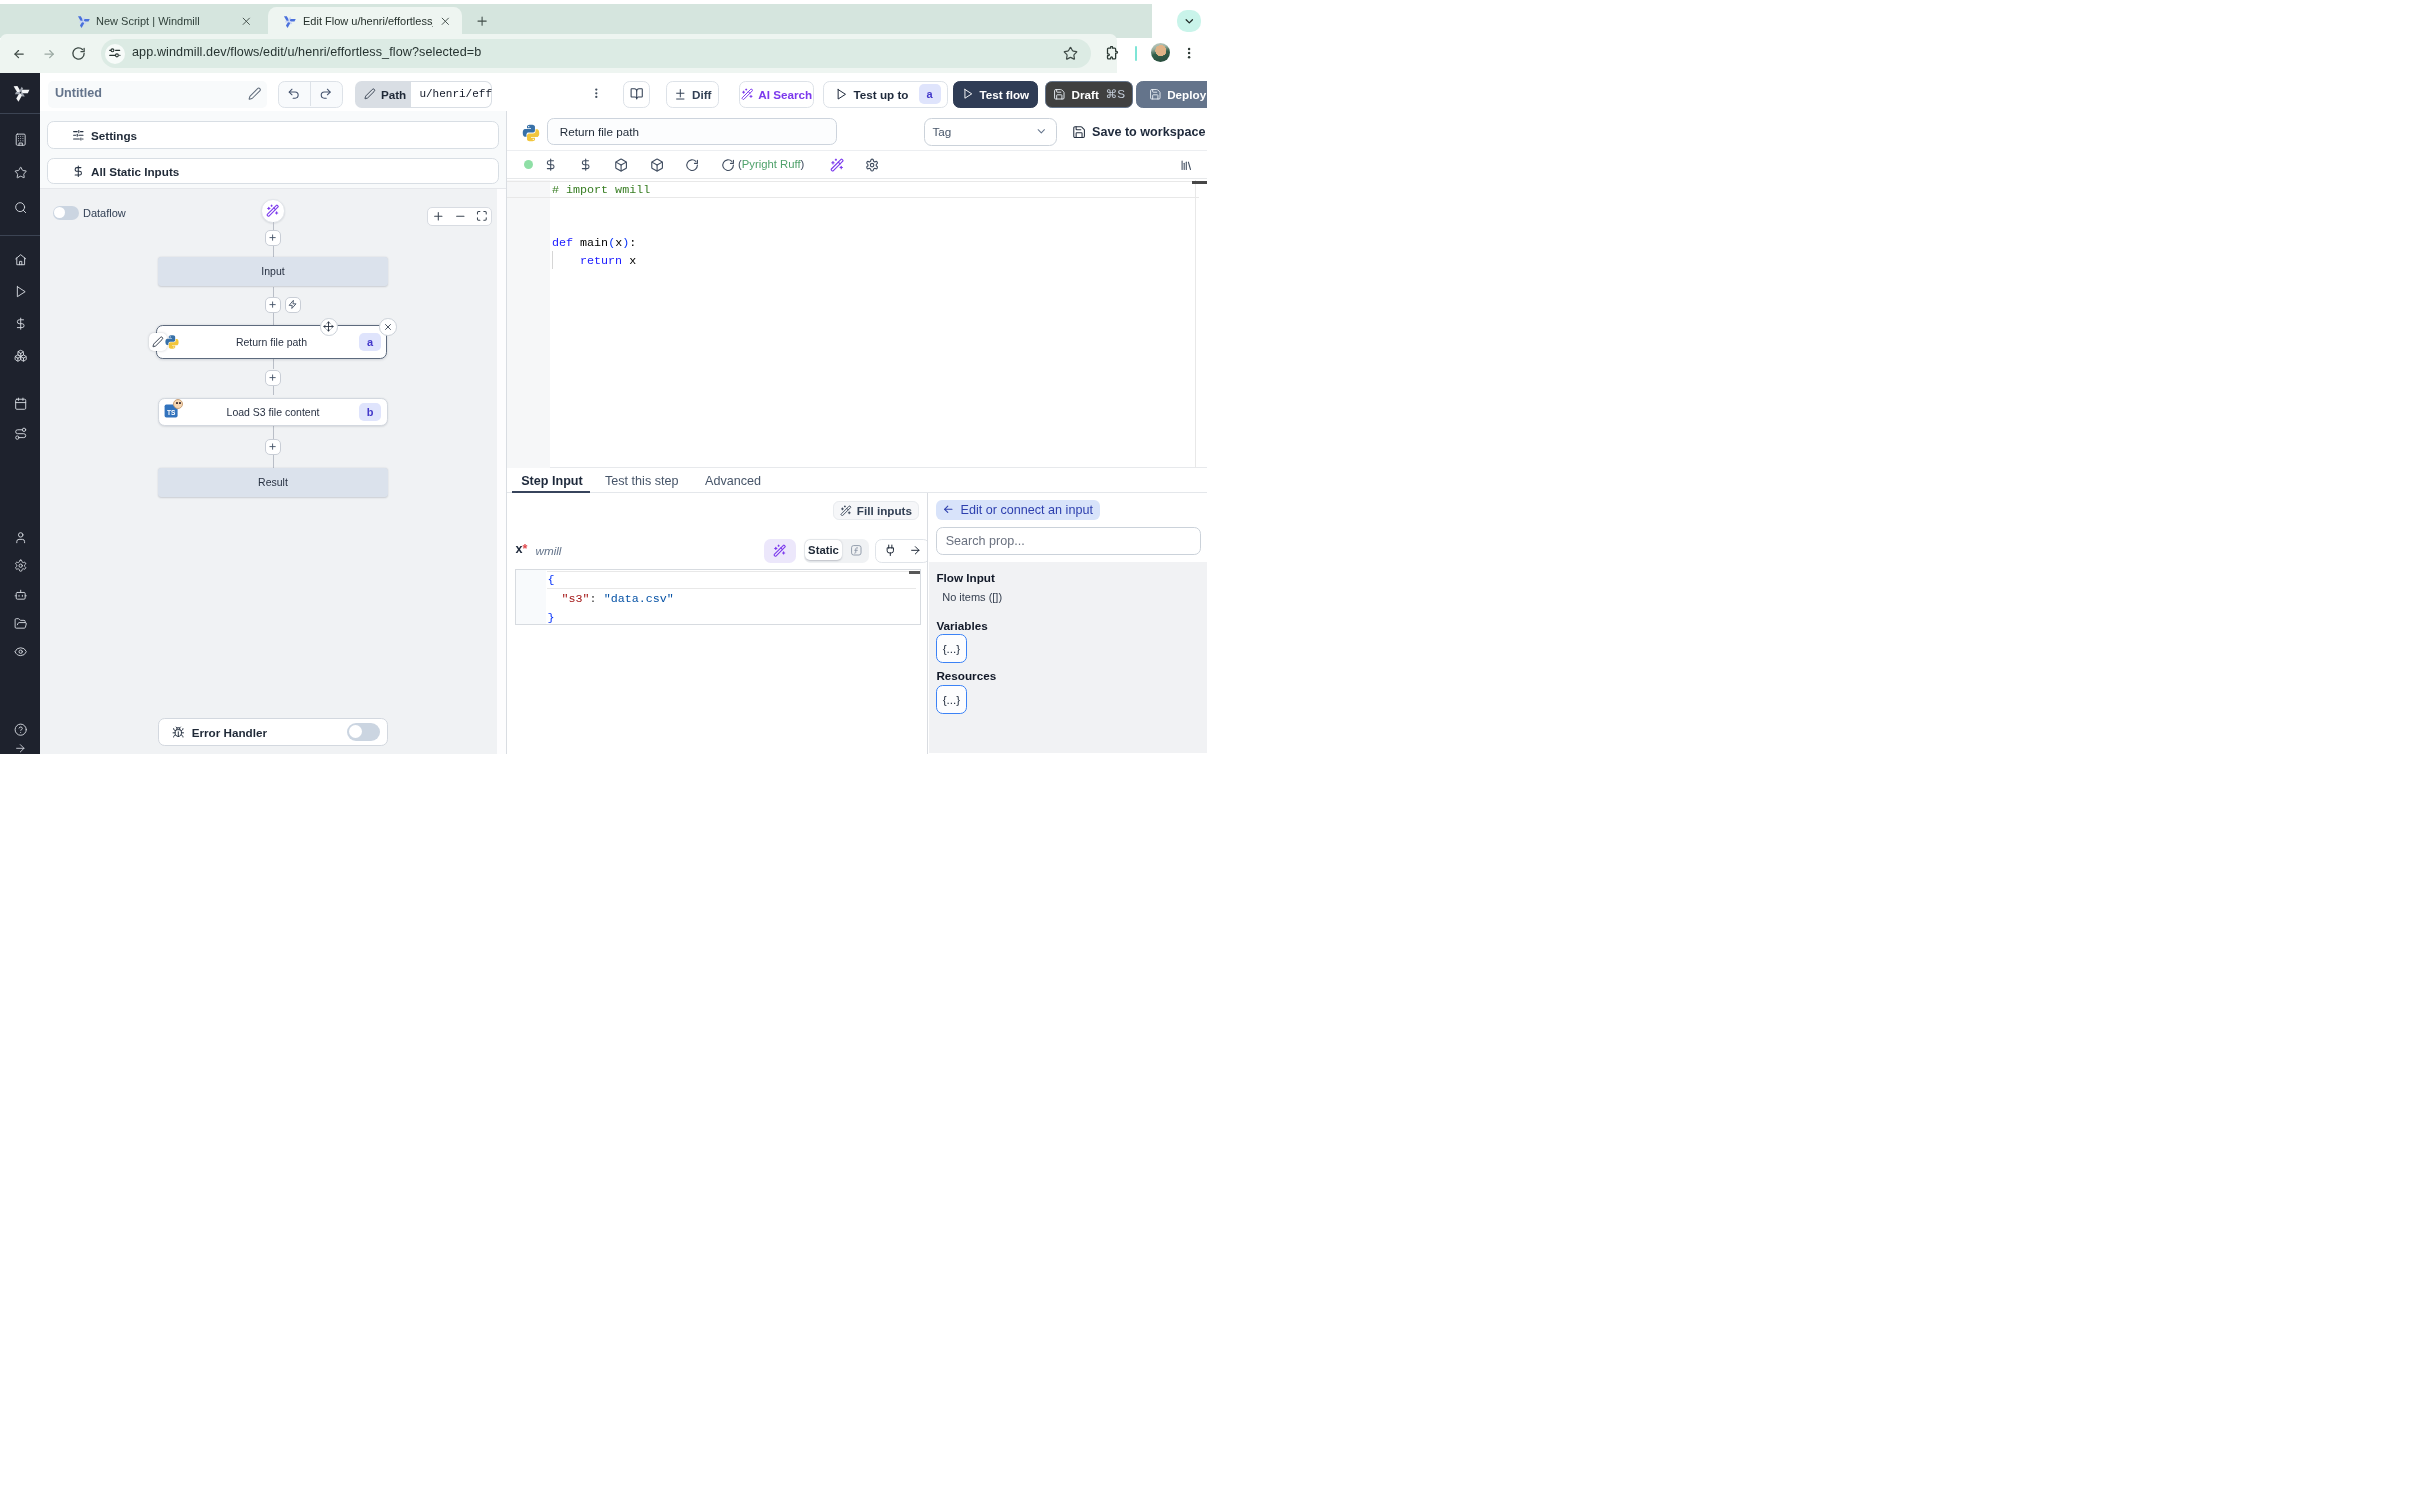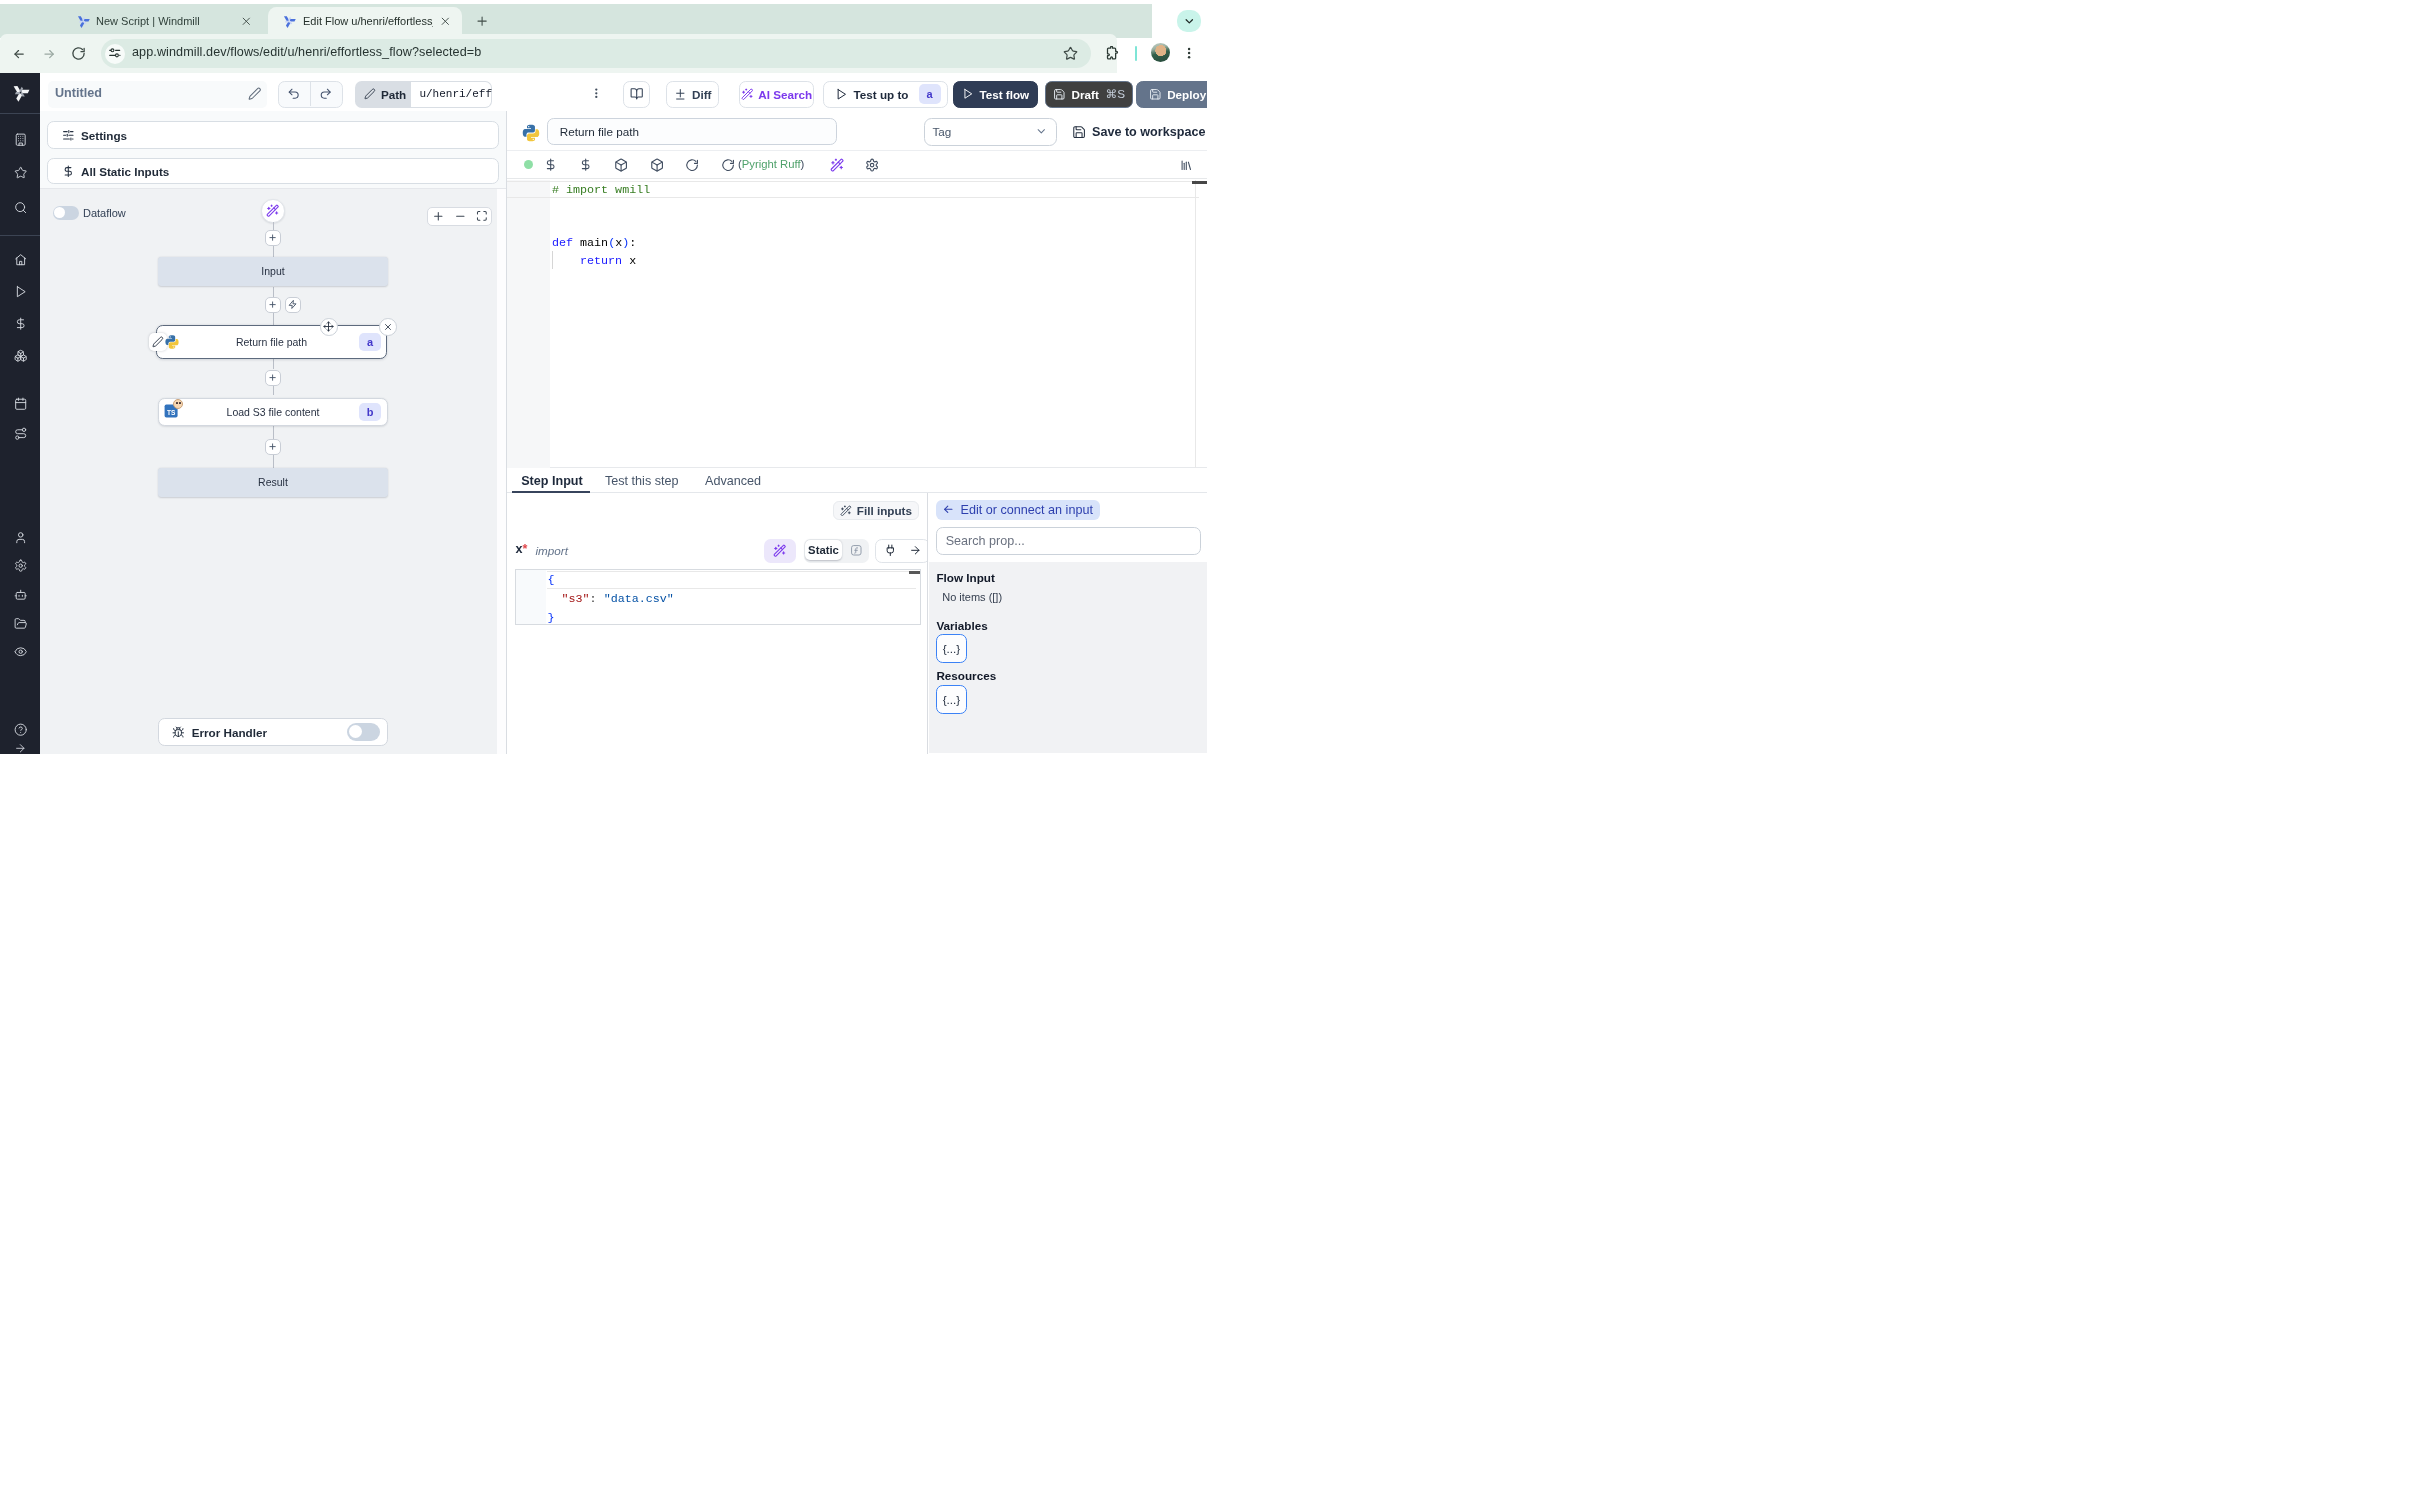--- a/index.html
+++ b/index.html
@@ -22,21 +22,21 @@
   #urltext { position:absolute; left:132px; top:11.3px; font-size:12.6px; color:#273431; letter-spacing:0.1px; }
 
   
   #sidebar { position:absolute; left:0; top:73px; width:40px; height:681px; background:#1e222d; }
   #topbar { position:absolute; left:40px; top:73px; width:1167px; height:39px; background:#ffffff; border-bottom:0.8px solid #e8eaee; }
   .btn { position:absolute; top:7.5px; white-space:nowrap; height:27px; border:0.8px solid #dde2e8; border-radius:6.7px; background:#fff; display:flex; align-items:center; justify-content:center; gap:5.9px; font-size:11.7px; font-weight:600; color:#334155; }
 
   
   #leftpanel { position:absolute; left:40px; top:111px; width:467px; height:643px; background:#f0f2f4; border-right:0.8px solid #d9dde2; }
   #lp-top { position:absolute; left:0; top:0; width:466px; height:78px; background:#f8fafb; border-bottom:0.8px solid #e5e7eb; }
-  .lp-box { position:absolute; left:6.7px; width:452px; background:#fff; border:0.8px solid #d8dee4; border-radius:6.7px; display:flex; align-items:center; gap:6.7px; padding-left:14px; font-size:11.7px; font-weight:700; color:#1f2937; }
+  .lp-box { position:absolute; left:6.7px; width:452px; background:#fff; border:0.8px solid #d8dee4; border-radius:6.7px; display:flex; align-items:center; gap:6.7px; padding-left:24px; font-size:11.7px; font-weight:700; color:#1f2937; }
   .node { position:absolute; left:118px; width:230px; display:flex; align-items:center; justify-content:center; font-size:10.5px; color:#283142; }
   .vnode { background:#dbe2ec; border-radius:3.4px; height:28.5px; box-shadow:0 0.8px 1.7px rgba(30,40,60,.18); }
   .snode { background:#fff; border:0.8px solid #d3d8df; border-radius:6.7px; height:28px; box-shadow:0 0.8px 1.7px rgba(30,40,60,.12); }
   .plusbtn { position:absolute; width:16px; height:16px; background:#fff; border:0.8px solid #c9ced6; border-radius:5px; display:flex; align-items:center; justify-content:center; }
   .vline { position:absolute; left:233px; width:0.8px; background:#b9bec7; }
   .gcirc { position:absolute; width:17.6px; height:17.6px; border-radius:50%; background:#fff; border:0.8px solid #ccd2d9; display:flex; align-items:center; justify-content:center; }
 
   
   #rightpanel { position:absolute; left:507px; top:111px; width:700px; height:643px; background:#fff; }
   #ed-header { position:absolute; left:0; top:0; width:700px; height:40px; border-bottom:0.8px solid #eceef1; }
@@ -589,21 +589,21 @@
           <path d="M19 14v4"></path>
           <path d="M10 2v2"></path>
           <path d="M7 8H3"></path>
           <path d="M21 16h-4"></path>
           <path d="M11 3H9"></path>
         </svg>
       Fill inputs
     </div>
 
     <div class="abs" style="left:8.4px;top:49px;font-size:12.6px;font-weight:700;color:#1e293b">x<span style="color:#e0484c">*</span></div>
-    <div class="abs" style="left:28.5px;top:51px;font-size:11.7px;font-style:italic;color:#64748b">import</div>
+    <div class="abs" style="left:28.5px;top:51px;font-size:11.7px;font-style:italic;color:#64748b">wmill</div>
     <div class="abs" style="left:257px;top:46px;width:32px;height:23.5px;background:#ece7fb;border-radius:6.7px;display:flex;align-items:center;justify-content:center">
       <svg class="wandp" style="fill:none;stroke-linecap:round;stroke-linejoin:round" width="13.4" height="13.4" viewBox="0 0 24 24">
           <path d="m21.64 3.64-1.28-1.28a1.21 1.21 0 0 0-1.72 0L2.36 18.64a1.21 1.21 0 0 0 0 1.72l1.28 1.28a1.2 1.2 0 0 0 1.72 0L21.64 5.36a1.2 1.2 0 0 0 0-1.72"></path>
           <path d="m14 7 3 3"></path>
           <path d="M5 6v4"></path>
           <path d="M19 14v4"></path>
           <path d="M10 2v2"></path>
           <path d="M7 8H3"></path>
           <path d="M21 16h-4"></path>
           <path d="M11 3H9"></path>

